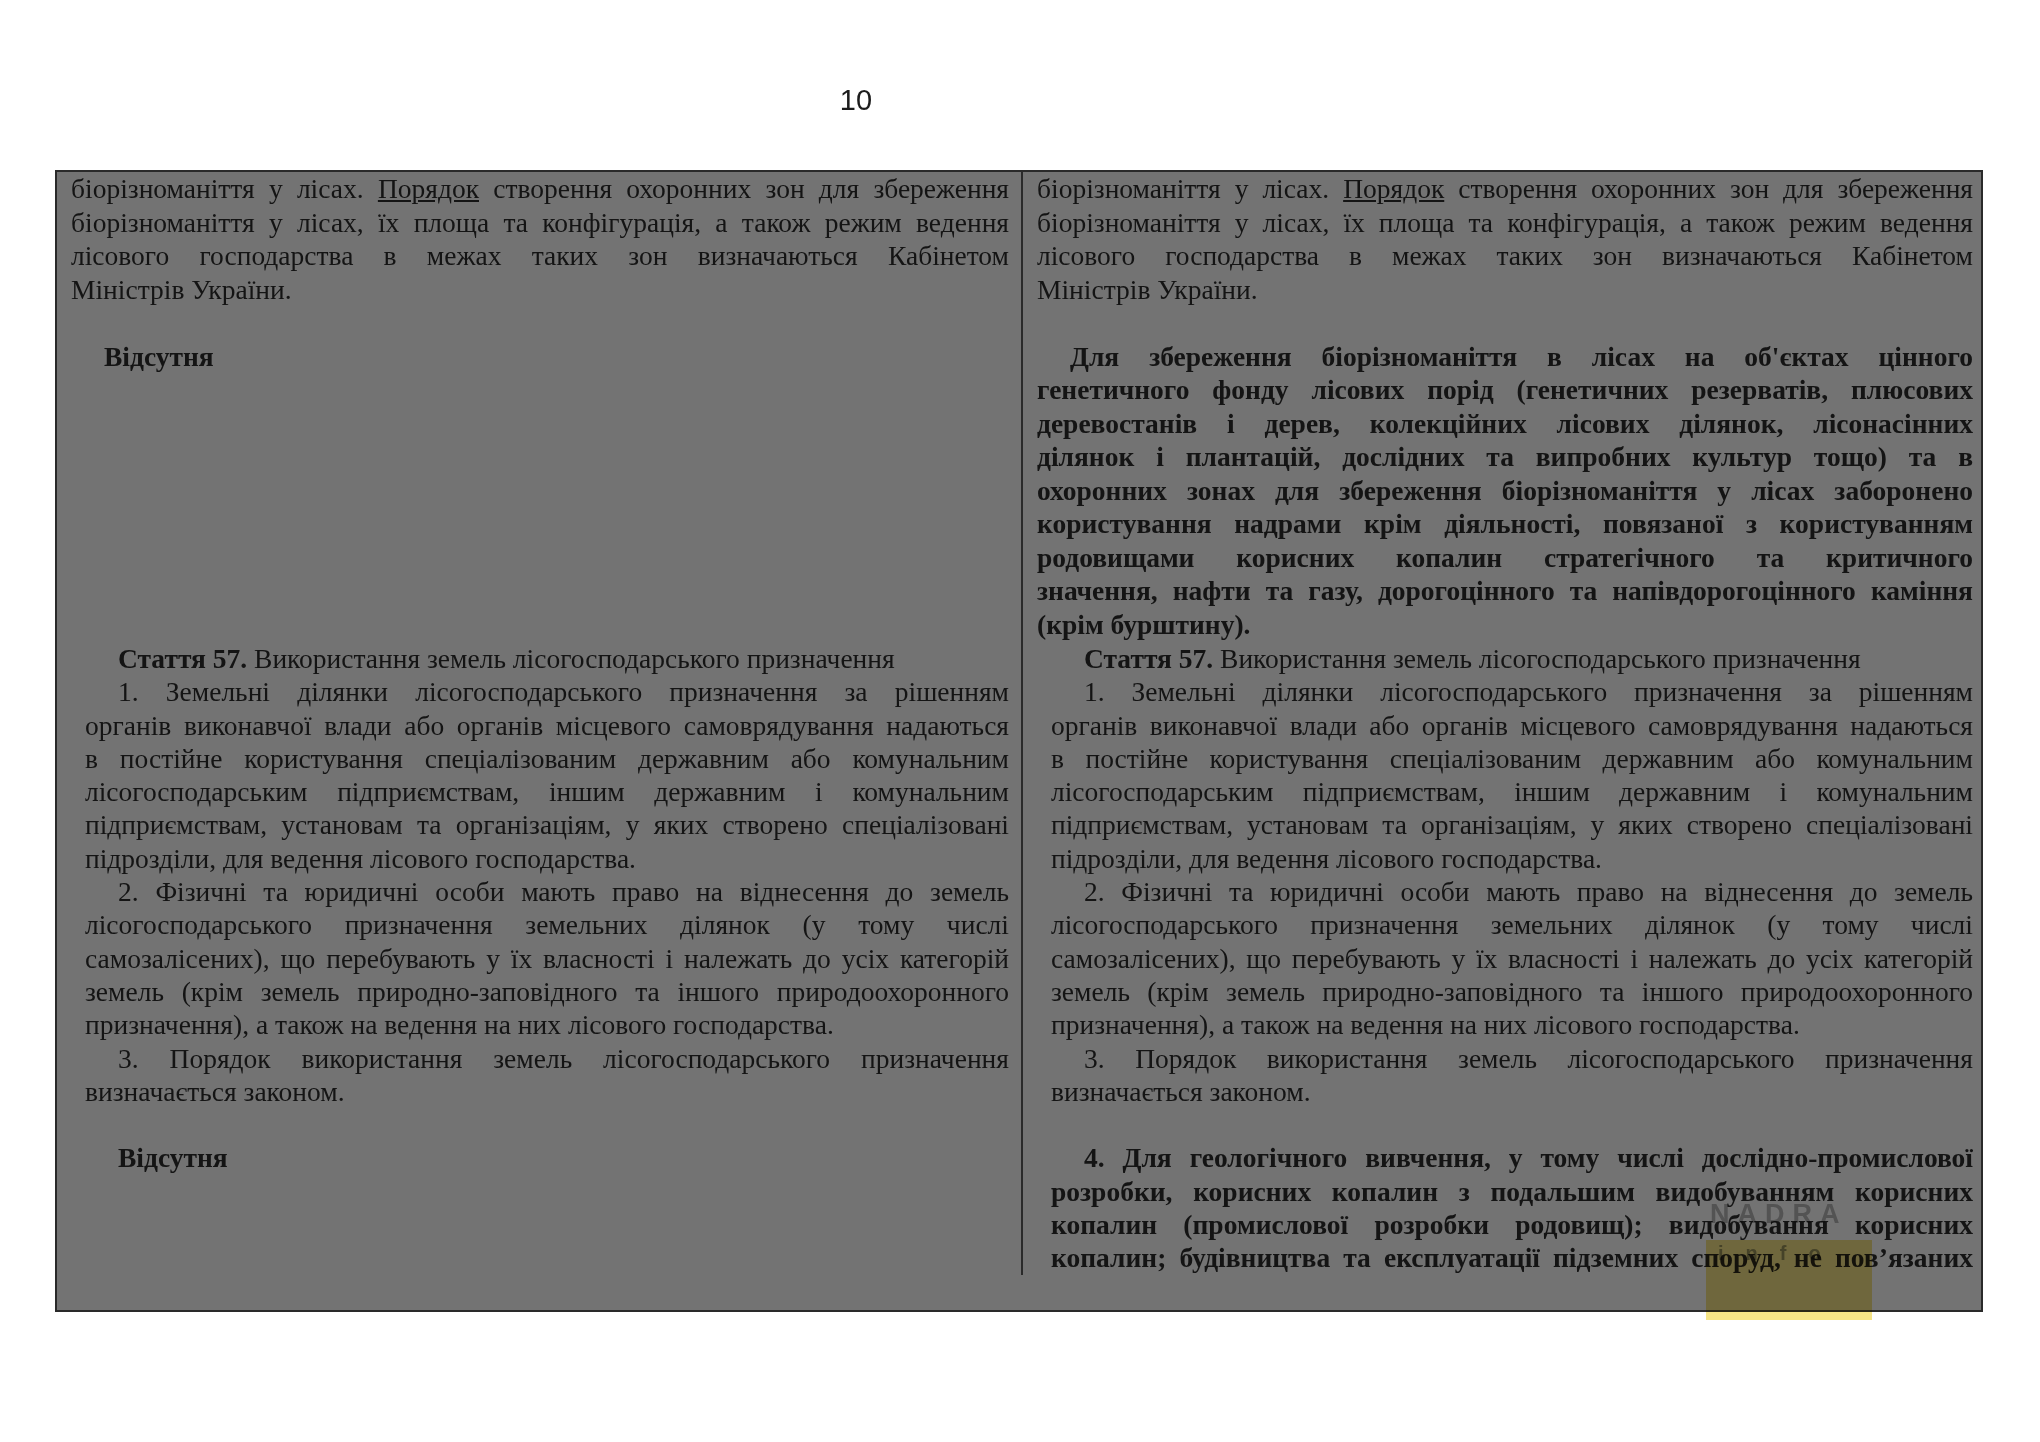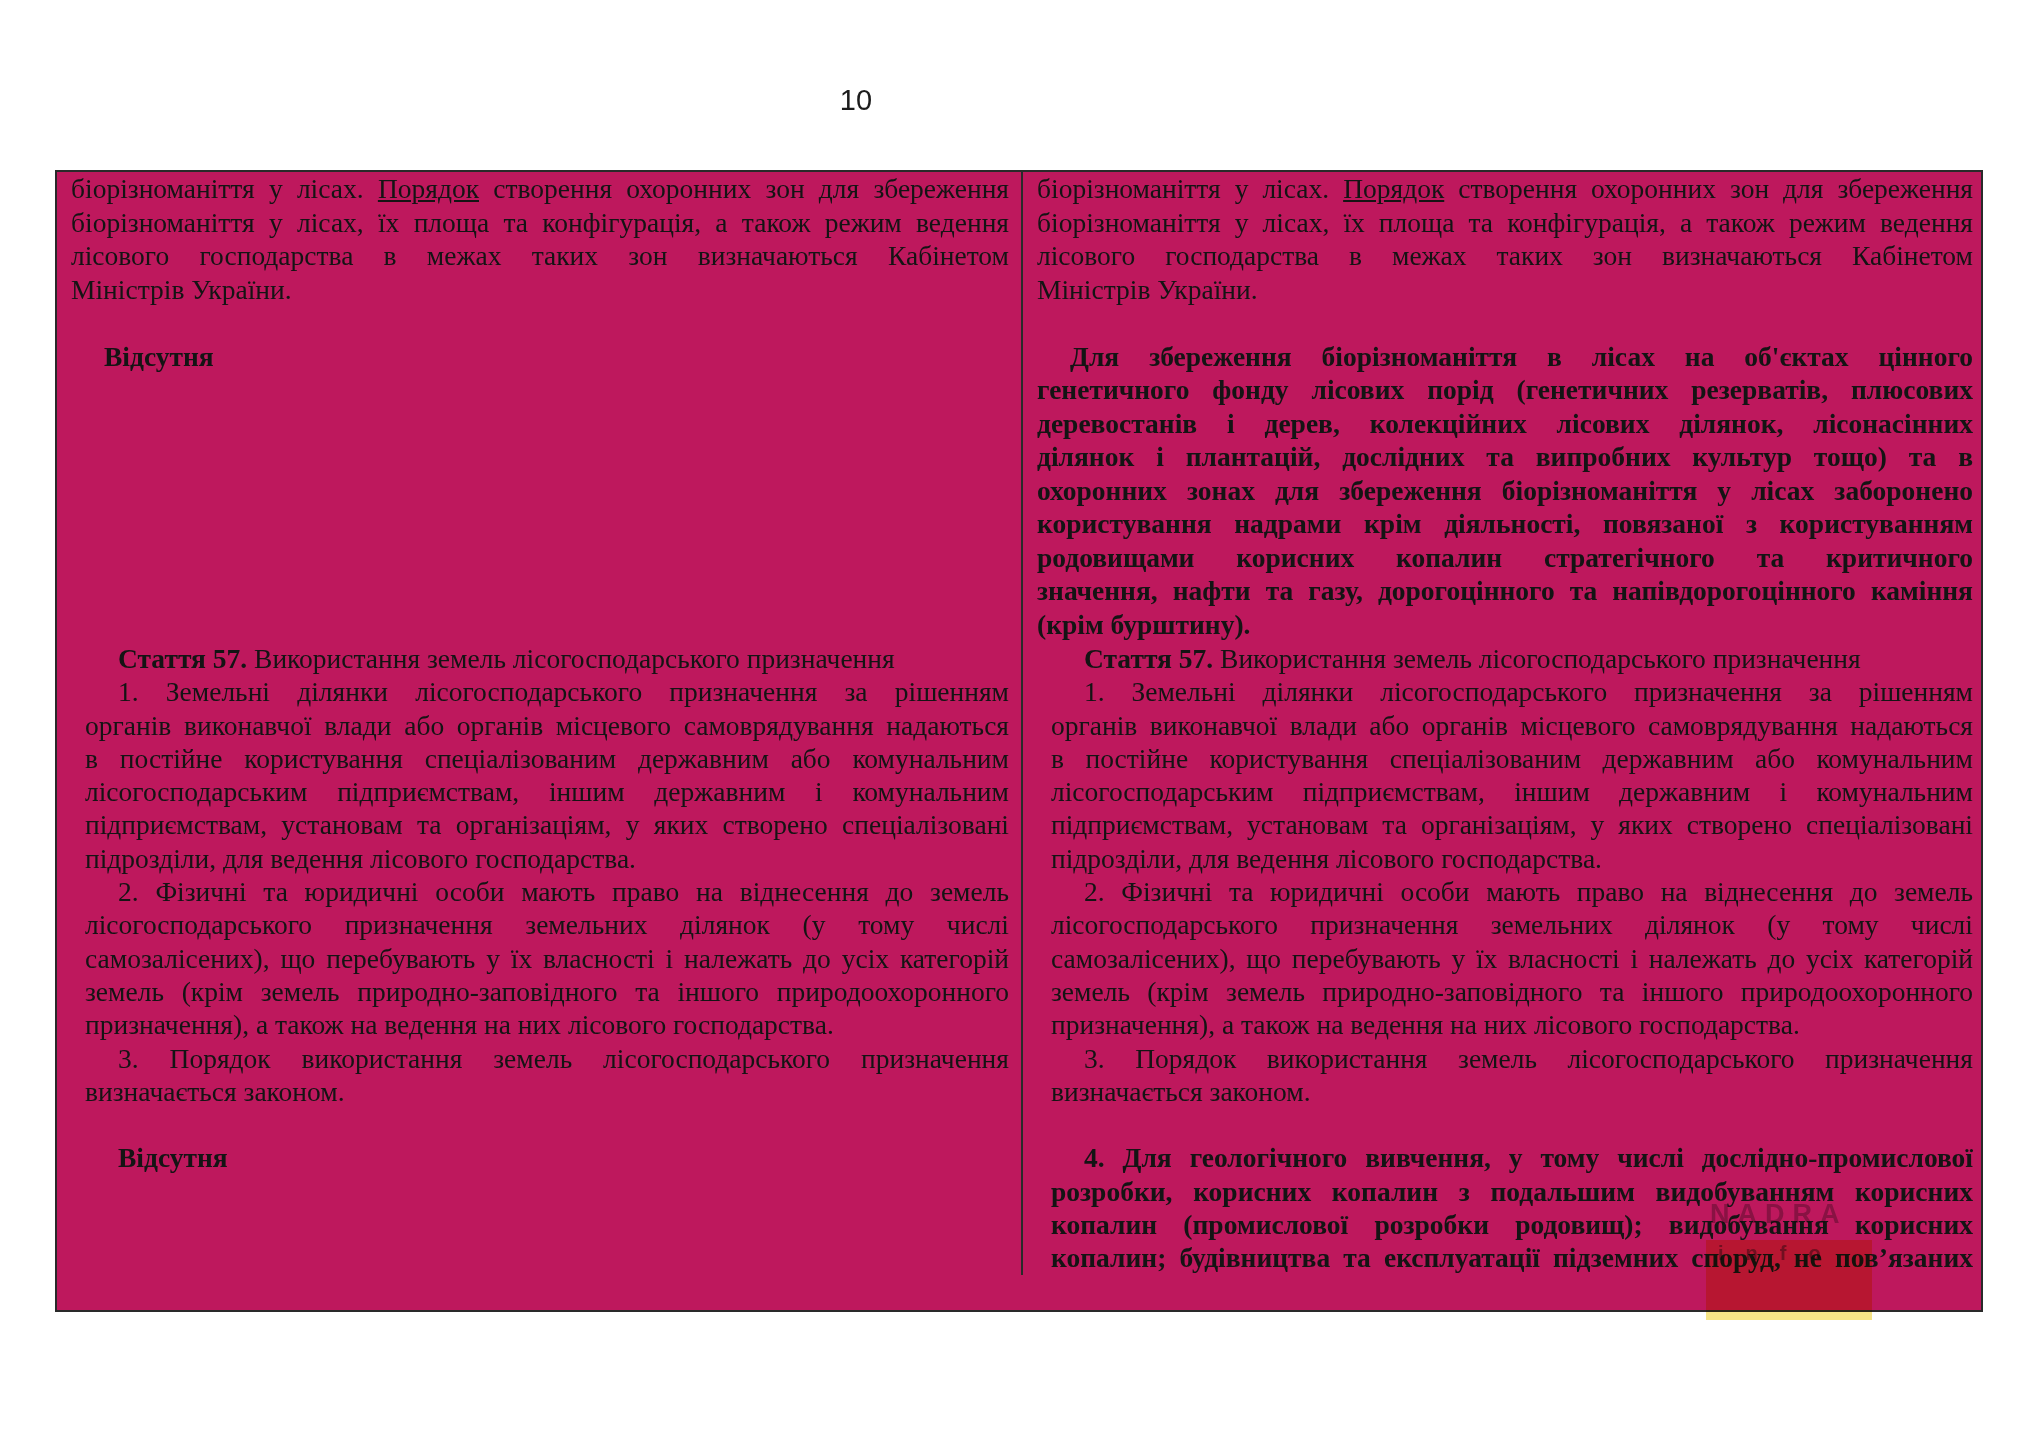--- a/index.html
+++ b/index.html
@@ -7,21 +7,21 @@
     width:2040px;height:1442px;position:relative;background:#ffffff;
     font-family:"Liberation Serif", serif;color:#141414;
     -webkit-font-smoothing:antialiased;
   }
   .page-number{
     position:absolute;top:84px;left:0;width:1712px;text-align:center;
     font-family:"Liberation Sans", sans-serif;font-size:29px;color:#1c1c1c;
   }
   .doc-table{
     position:absolute;left:55px;top:170px;width:1928px;height:1142px;
-    border:2px solid #2a2a2a;box-sizing:border-box;background:#be185d;
+    border:2px solid #2a2a2a;box-sizing:border-box;background:#737373;
   }
   .row{display:grid;grid-template-columns:964px 964px;}
   .row1{height:469px;}
   .row2{height:634px;}
   .cell{
     box-sizing:border-box;padding:0 12px 0 14px;overflow:hidden;
     font-size:27.5px;
   }
   .row1 .cell{line-height:33.5px;}
   .row2 .cell{line-height:33.3px;padding-top:1px;padding-left:28px;}

